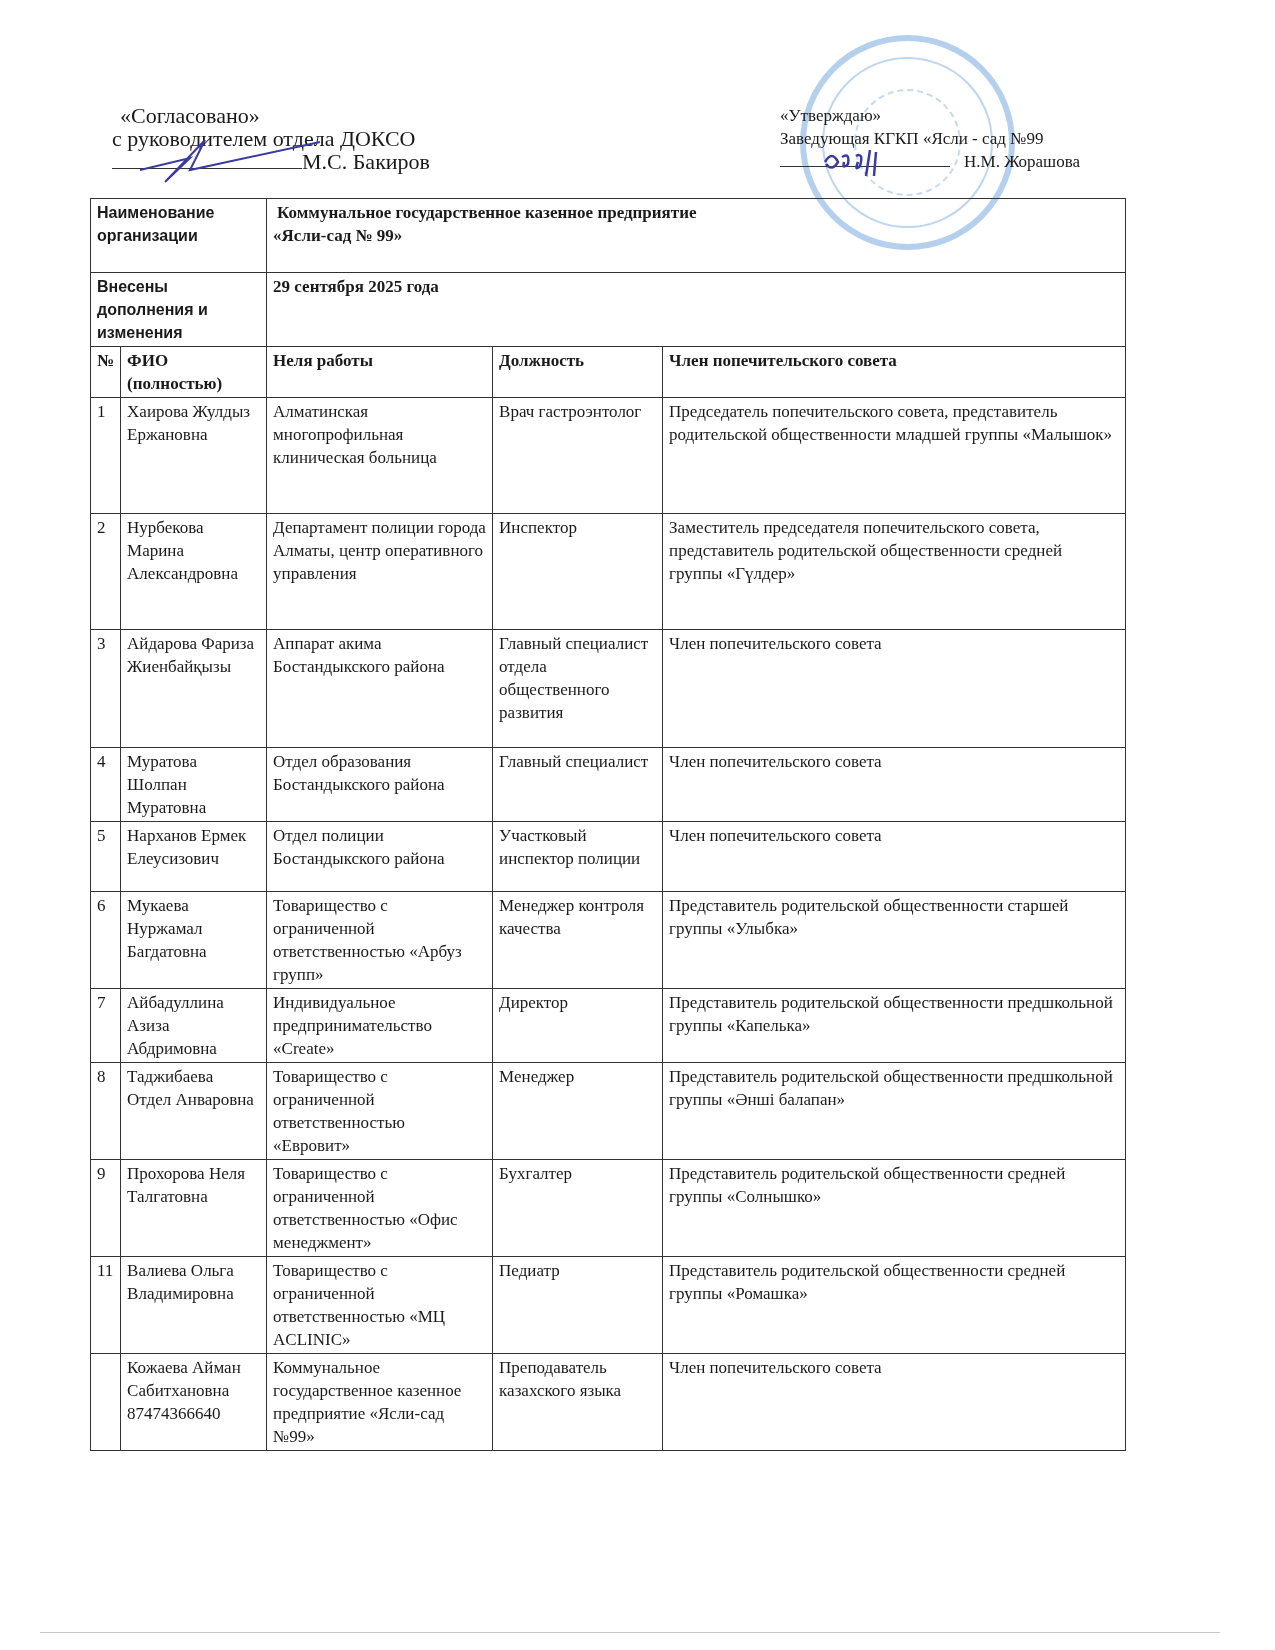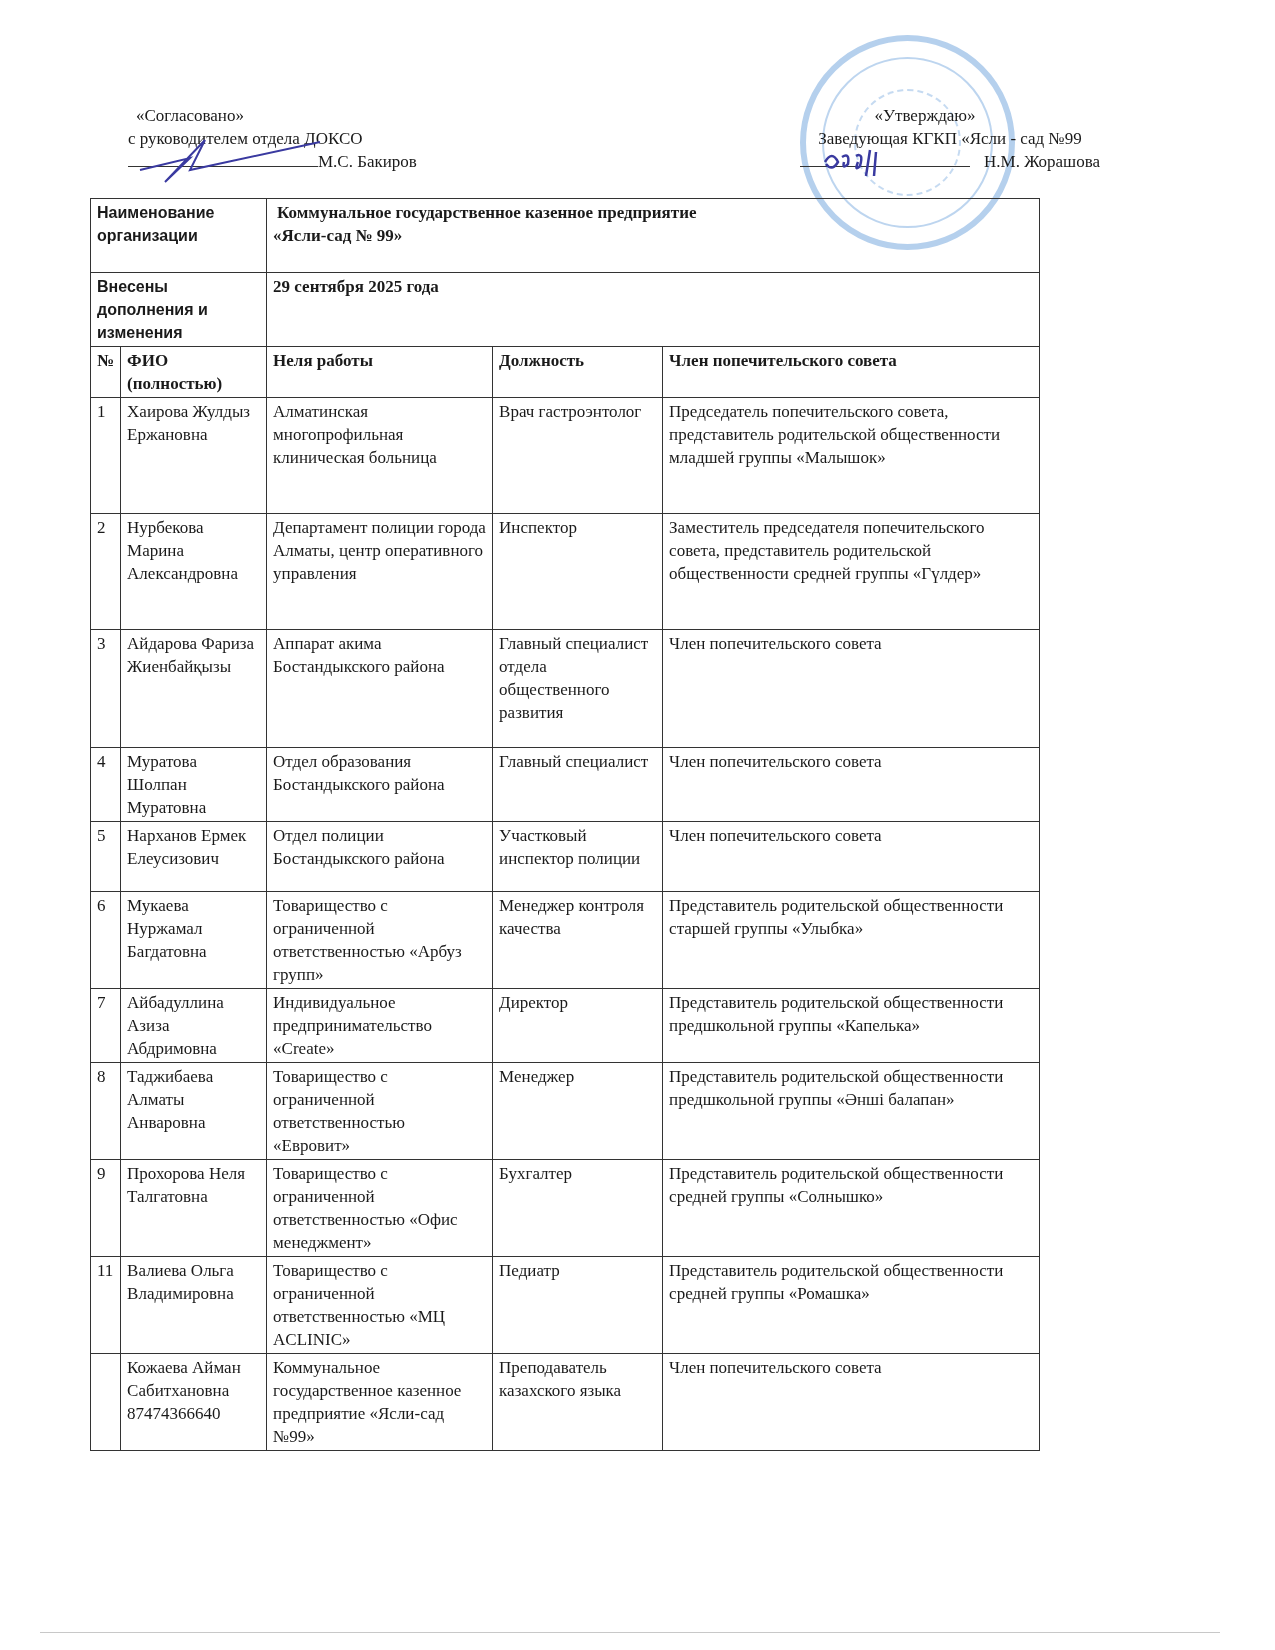--- a/index.html
+++ b/index.html
@@ -1,30 +1,30 @@
 <!DOCTYPE html>
 <html><head>
 <meta charset="utf-8">
 <style>
   html, body { margin: 0; padding: 0; background: #fff; }
   body { width: 1275px; height: 1650px; position: relative; overflow: hidden;
          font-family: "Liberation Serif", "DejaVu Serif", serif; color: #1a1a1a; }
-  .approval-left { position: absolute; left: 128px; top: 104px; font-size: 17px; line-height: 23px; }
+  .approval-left { position: absolute; left: 112px; top: 104px; font-size: 22px; line-height: 23px; }
   .approval-left .sigline { display: inline-block; width: 190px; border-bottom: 1px solid #333; height: 16px; vertical-align: baseline; }
-  .approval-right { position: absolute; left: 780px; top: 104px; font-size: 17px; line-height: 23px; text-align: center; width: 340px; }
+  .approval-right { position: absolute; left: 780px; top: 104px; font-size: 17px; line-height: 23px; text-align: left; width: 340px; }
   .approval-right .sigline { display: inline-block; width: 170px; border-bottom: 1px solid #333; height: 16px; vertical-align: baseline; margin-right: 14px;}
   .stamp { position: absolute; left: 800px; top: 35px; width: 215px; height: 215px; border-radius: 50%;
            border: 6px solid rgba(90,150,215,0.45); box-sizing: border-box; pointer-events: none; }
   .stamp::before { content: ""; position: absolute; left: 16px; top: 16px; right: 16px; bottom: 16px;
            border-radius: 50%; border: 2px solid rgba(90,150,215,0.4); }
   .stamp::after { content: ""; position: absolute; left: 48px; top: 48px; right: 48px; bottom: 48px;
            border-radius: 50%; border: 2px dashed rgba(90,150,215,0.35); }
   .sig { position: absolute; pointer-events: none; }
 
-  table.main { position: absolute; left: 90px; top: 198px; width: 950px; border-collapse: collapse;
+  table.main { position: absolute; left: 90px; top: 198px; width: 1036px; border-collapse: collapse;
                font-size: 17px; line-height: 23px; }
   table.main td, table.main th { border: 1px solid #333; vertical-align: top; padding: 2px 6px; text-align: left; }
   .info-label { font-weight: bold; font-family: "Liberation Sans", "DejaVu Sans", sans-serif; font-size: 16px; }
   .info-value { font-weight: bold; }
   th.hdr { font-weight: bold; text-align: center; font-family: "Liberation Serif", serif; }
   td.num { text-align: center; }
   .bottom-line { position: absolute; left: 40px; top: 1632px; width: 1180px; height: 1px; background: #c8c8c8; }
 </style>
 </head>
 <body>
@@ -122,21 +122,21 @@
       </tr>
       <tr style="height: 72px;">
         <td class="num">7</td>
         <td>Айбадуллина Азиза Абдримовна</td>
         <td>Индивидуальное предпринимательство «Create»</td>
         <td>Директор</td>
         <td>Представитель родительской общественности предшкольной группы «Капелька»</td>
       </tr>
       <tr style="height: 72px;">
         <td class="num">8</td>
-        <td>Таджибаева Алматы Анваровна</td>
+        <td>Таджибаева Отдел Анваровна</td>
         <td>Товарищество с ограниченной ответственностью «Евровит»</td>
         <td>Менеджер</td>
         <td>Представитель родительской общественности предшкольной группы «Әнші балапан»</td>
       </tr>
       <tr style="height: 94px;">
         <td class="num">9</td>
         <td>Прохорова Неля Талгатовна</td>
         <td>Товарищество с ограниченной ответственностью «Офис менеджмент»</td>
         <td>Бухгалтер</td>
         <td>Представитель родительской общественности средней группы «Солнышко»</td>

